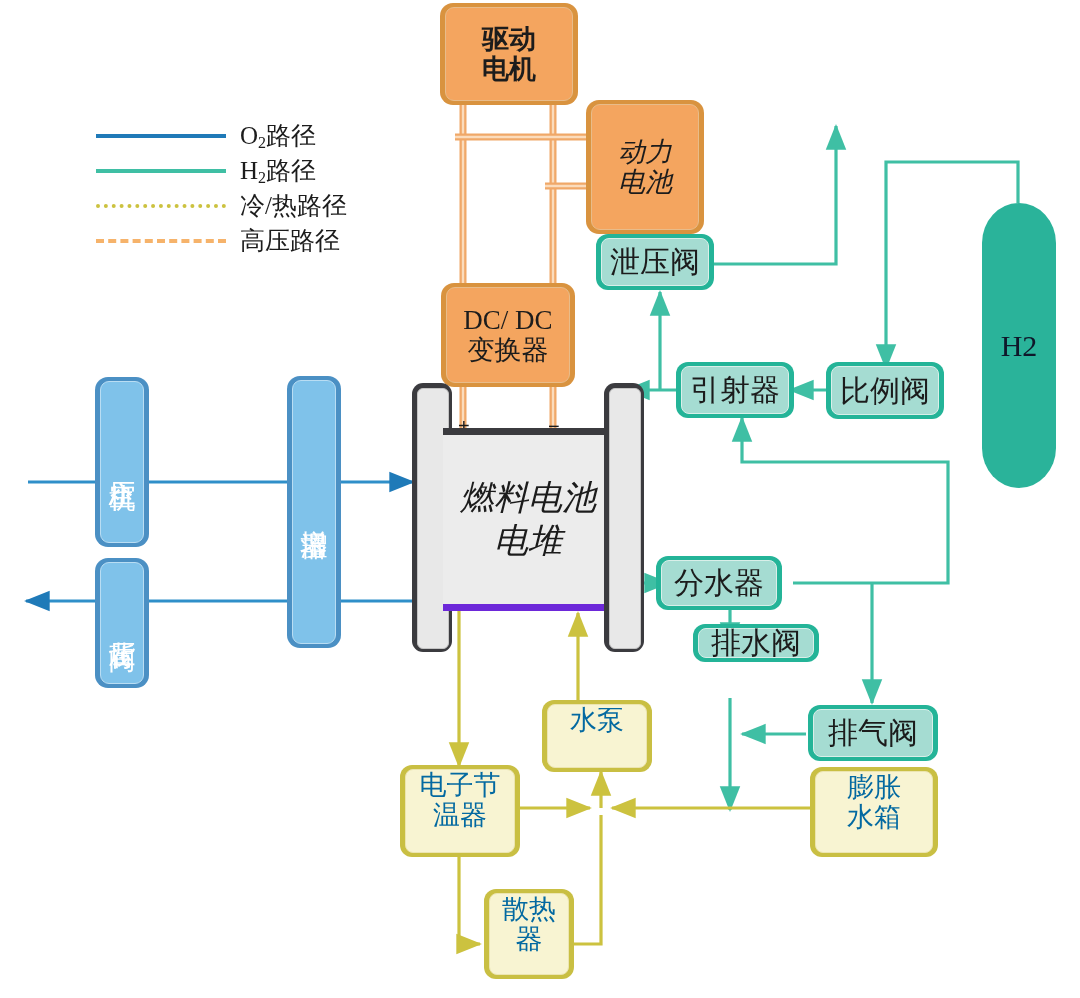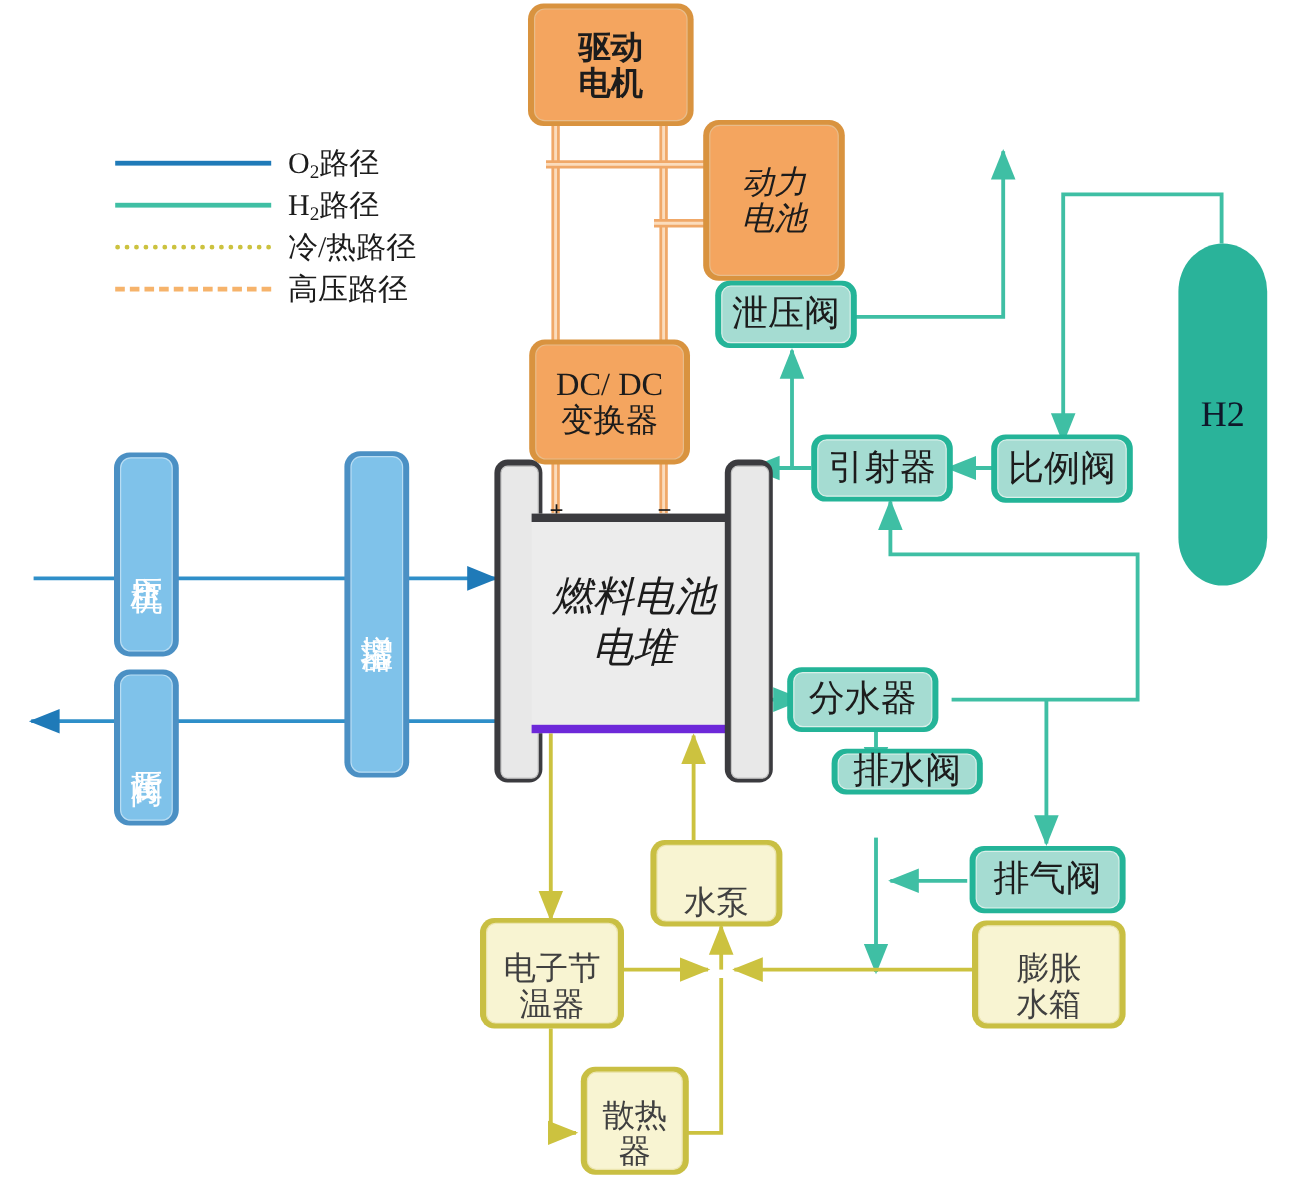--- a/index.html
+++ b/index.html
@@ -20,22 +20,22 @@
 
   
   .n-teal{background:#24b498;border-radius:12px;padding:5px;}
   .n-teal .inner{width:100%;height:100%;background:#a5dcd2;border:1.5px solid #d9efe9;
         border-radius:8px;display:flex;align-items:center;justify-content:center;
         color:#1c1c1c;font-size:30px;}
 
   
   .n-yellow{background:#c9bf43;border-radius:12px;padding:5px;}
   .n-yellow .inner{width:100%;height:100%;background:#f8f4d2;border:1.5px solid #ece5b0;
-        border-radius:8px;display:flex;align-items:flex-end;justify-content:center;
-        color:#404040;font-size:27px;}
+        border-radius:8px;display:flex;align-items:flex-start;justify-content:center;
+        color:#0369a1;font-size:27px;}
 
   
   .n-blue{background:#4b90c4;border-radius:13px;padding:5px;}
   .n-blue .inner{width:100%;height:100%;background:#7fc2ea;border:1.5px solid #b9ddf3;
         border-radius:9px;display:flex;align-items:center;justify-content:center;
         color:#ffffff;font-size:27px;}
   .vert .lbl{writing-mode:vertical-rl;text-orientation:upright;letter-spacing:2px;}
 
   
   .stack-plate{position:absolute;background:#3b3b3f;border-radius:11px;padding:5px;

